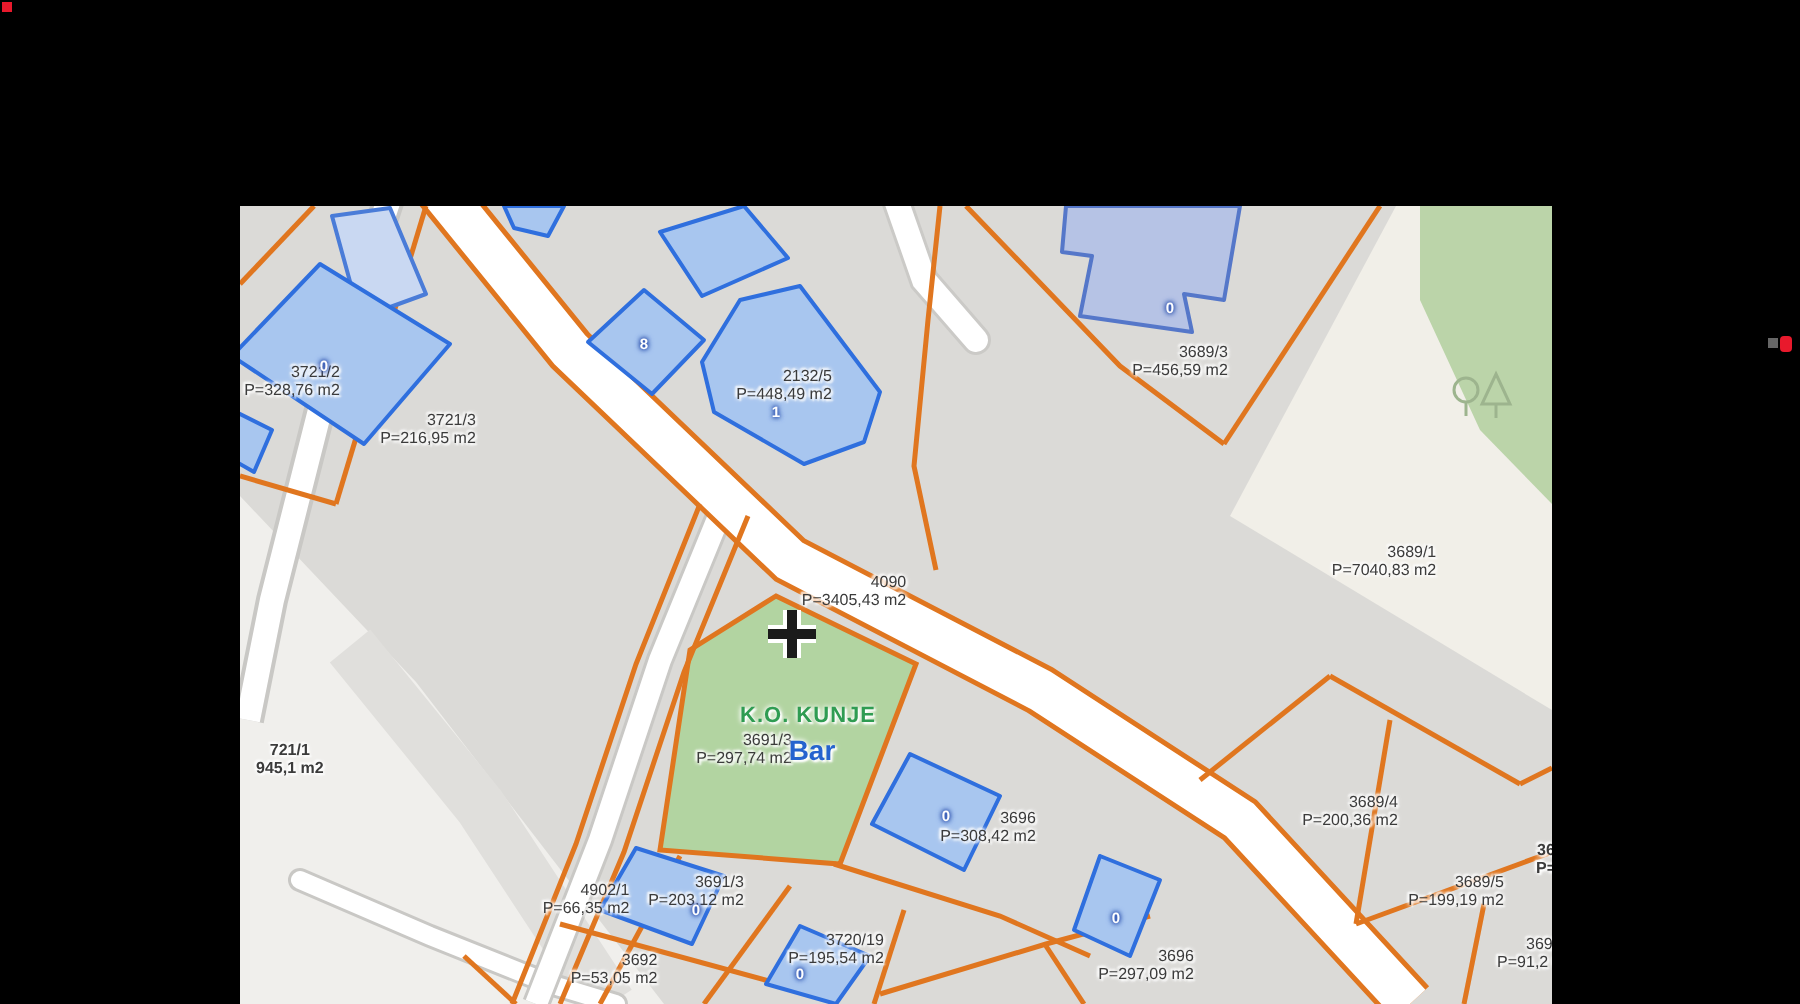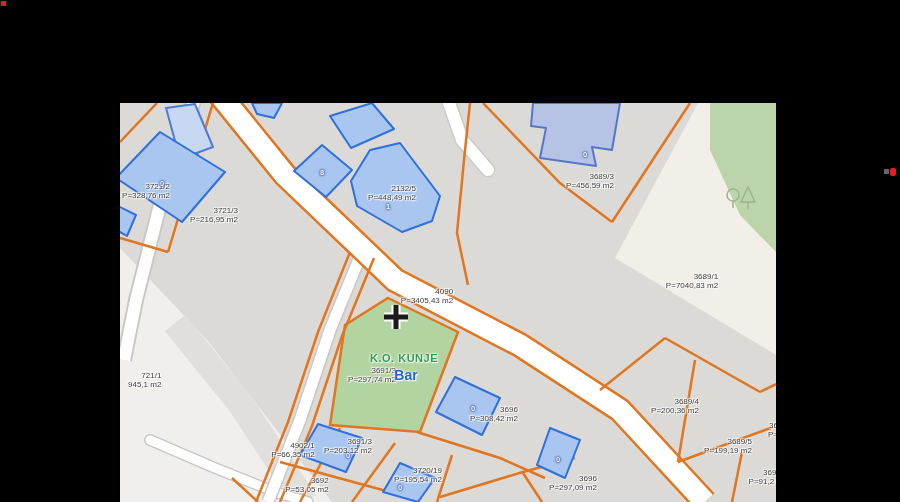--- a/index.html
+++ b/index.html
@@ -13,21 +13,21 @@
     overflow:hidden;background:#DBDAD7;
   }
   #map-svg{position:absolute;left:0;top:0;}
   .plabel{
     position:absolute;transform:translate(-50%,-50%);
     font-size:8px;line-height:1.18;color:#3b3b3b;text-align:right;white-space:nowrap;
     text-shadow:0 0 2px #fff,0 0 2px #fff,0 0 3px #fff,1px 1px 1px #fff,-1px -1px 1px #fff;
     z-index:5;pointer-events:none;
   }
   .plabel span{display:block;}
-  .plabel.left-align{transform:translate(0,-50%);text-align:right;}
+  .plabel.left-align{transform:translate(0,-50%);text-align:center;font-weight:bold;}
   .bnum{
     position:absolute;transform:translate(-50%,-50%);
     font-size:7.5px;font-weight:bold;color:#fff;white-space:nowrap;
     text-shadow:0 0 2px #2a4fae,0 0 2px #2a4fae,0 0 3px #2a4fae;
     z-index:5;pointer-events:none;
   }
   #district-label{
     position:absolute;transform:translate(-50%,-50%);
     font-size:11px;font-weight:bold;color:#2F9C52;letter-spacing:.5px;white-space:nowrap;
     text-shadow:0 0 2px #fff,0 0 3px #fff,1px 1px 1px #fff;z-index:6;

